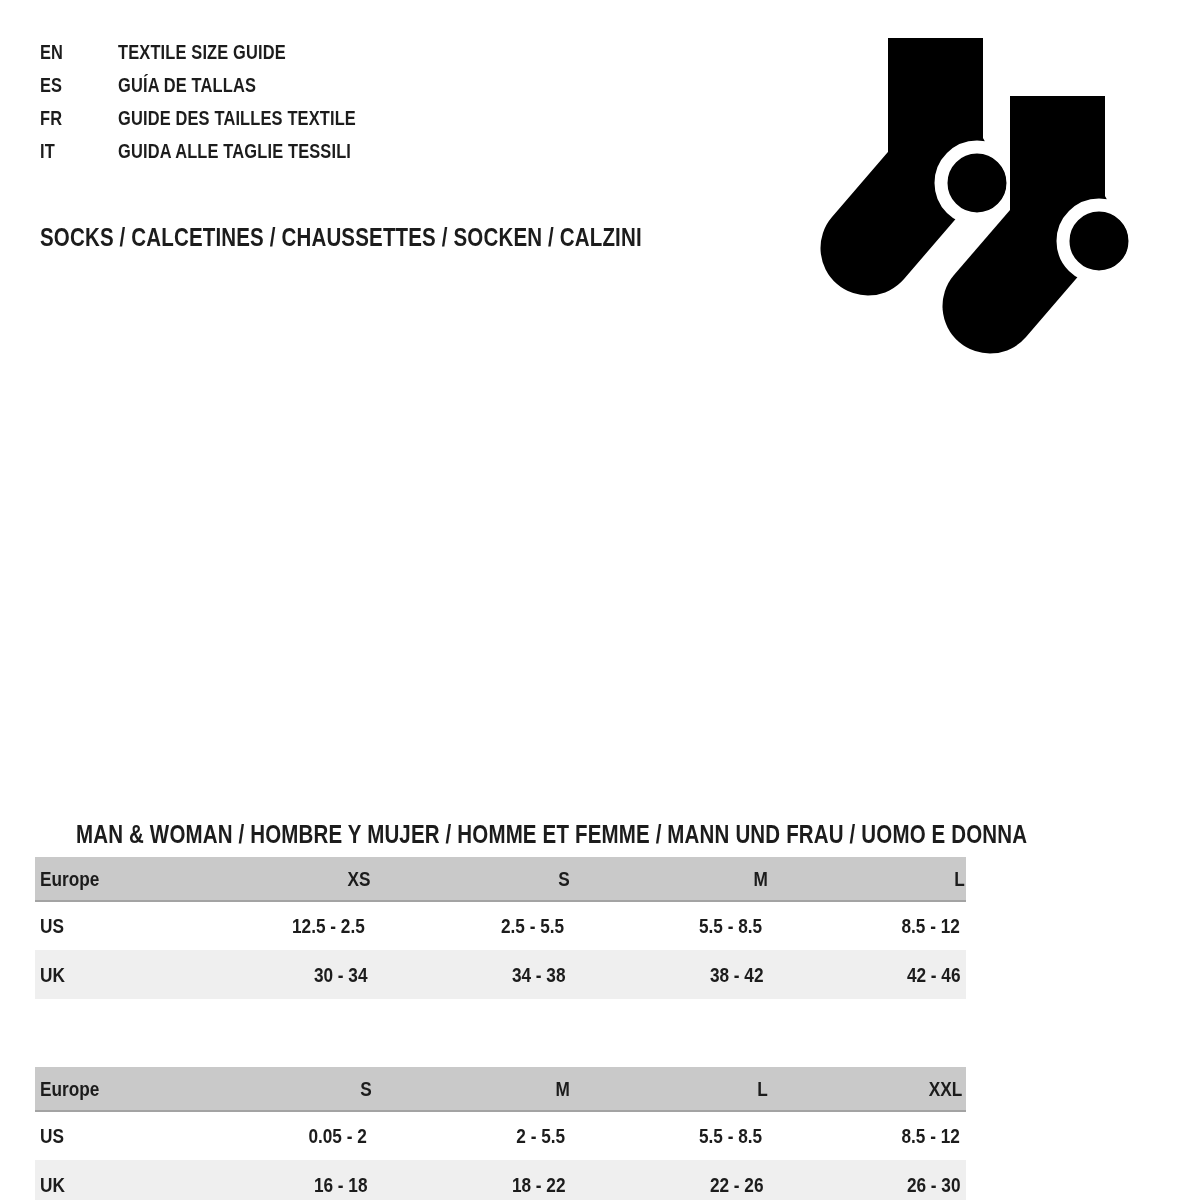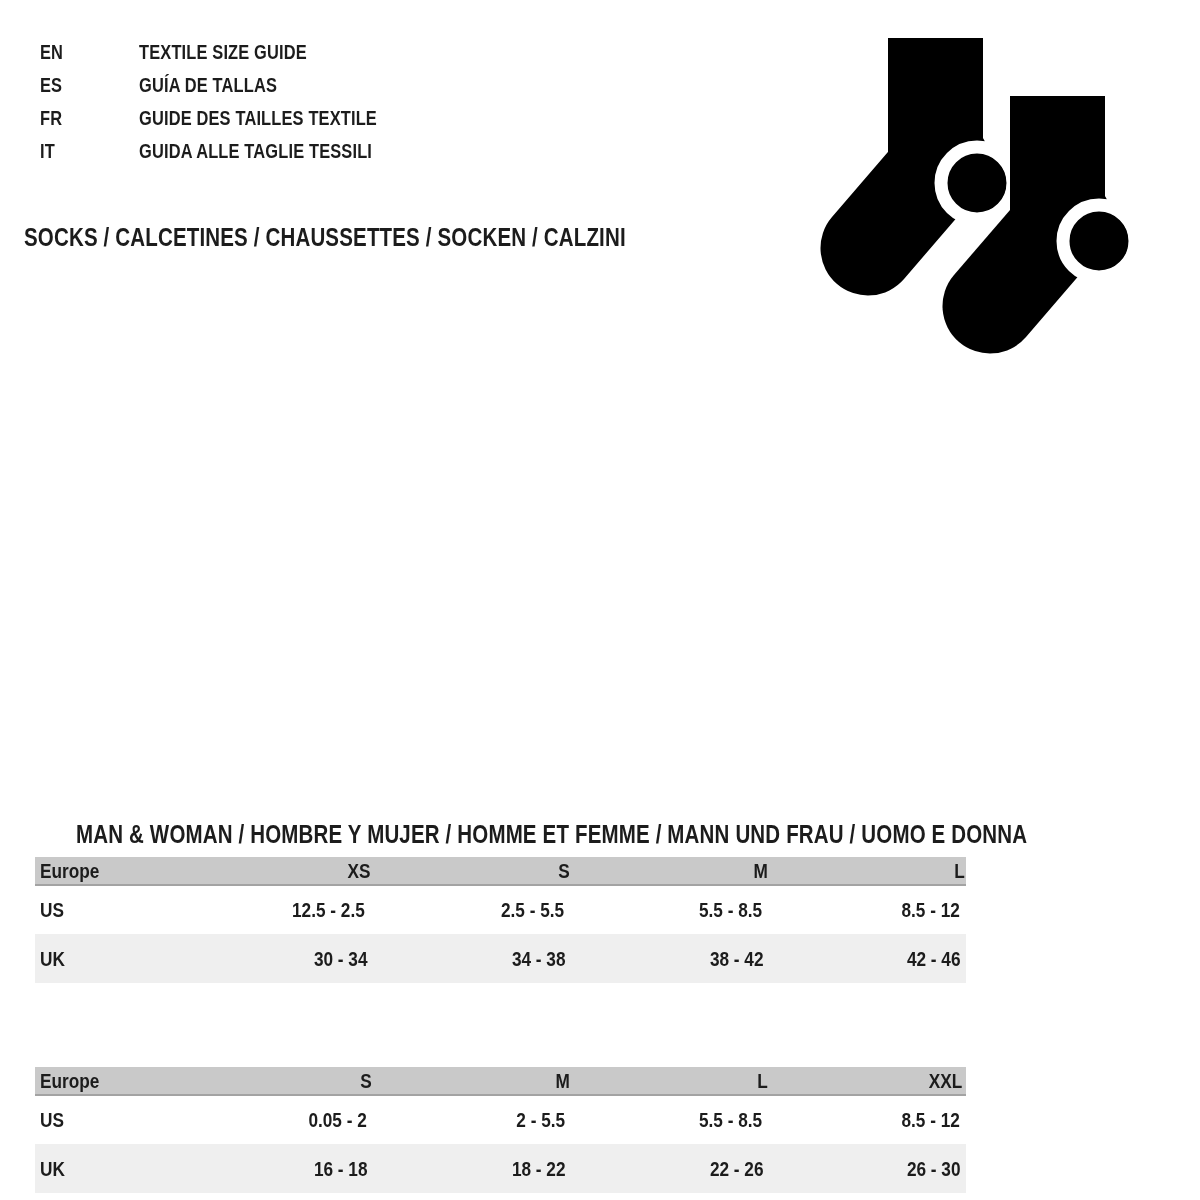--- a/index.html
+++ b/index.html
@@ -20,43 +20,43 @@
     overflow:hidden;
     font-family:"Liberation Sans","DejaVu Sans",sans-serif;
     color:var(--ink);
   }
   
   .condL{display:inline-block;transform:scaleX(.82);transform-origin:0 50%;white-space:nowrap;}
   .condC{display:inline-block;transform:scaleX(.82);transform-origin:50% 50%;white-space:nowrap;}
 
   
   .lang-block{position:absolute;left:40px;top:36px;}
-  .lang-row{display:flex;align-items:center;height:33px;font-size:20px;font-weight:bold;letter-spacing:.2px;gap:21px;}
+  .lang-row{display:flex;align-items:center;height:33px;font-size:20px;font-weight:bold;letter-spacing:.2px;}
   .lang-row .code{width:78px;flex:0 0 78px;}
 
   
-  .product-line{position:absolute;left:24px;top:224px;font-size:25px;font-weight:bold;line-height:26px;letter-spacing:.2px;}
+  .product-line{position:absolute;left:40px;top:224px;font-size:25px;font-weight:bold;line-height:26px;letter-spacing:.2px;}
 
   
   .socks{position:absolute;left:795px;top:15px;color:var(--icon-ink);}
   .socks .blk{fill:currentColor;}
   .socks .footline{stroke:currentColor;stroke-width:95;stroke-linecap:round;}
   .socks .heelring{fill:none;stroke:var(--bg);stroke-width:13;}
 
   
   .tbl-title{position:absolute;left:39px;font-size:25px;font-weight:bold;line-height:27px;letter-spacing:.2px;}
   .tbl-title.t1{top:821px;margin-left:37px;}
   .tbl-title.t2{top:1032px;}
 
   
   table.size{position:absolute;left:35px;width:931px;border-collapse:collapse;table-layout:fixed;}
   table.size.t1{top:857px;}
   table.size.t2{top:1067px;}
   table.size th,table.size td{font-size:21px;font-weight:bold;vertical-align:middle;text-align:right;padding:0;}
-  table.size thead tr{height:28px;background:var(--head-bg);border-bottom:2px solid var(--head-border);}
+  table.size thead tr{height:44px;background:var(--head-bg);border-bottom:2px solid var(--head-border);}
   table.size tbody tr{height:49px;}
   table.size tbody tr.alt{background:var(--alt-bg);}
   table.size .rowhead{text-align:left;padding-left:5px;}
 </style>
 </head>
 <body>
 
 <div class="page">
 
   <section class="lang-block">

